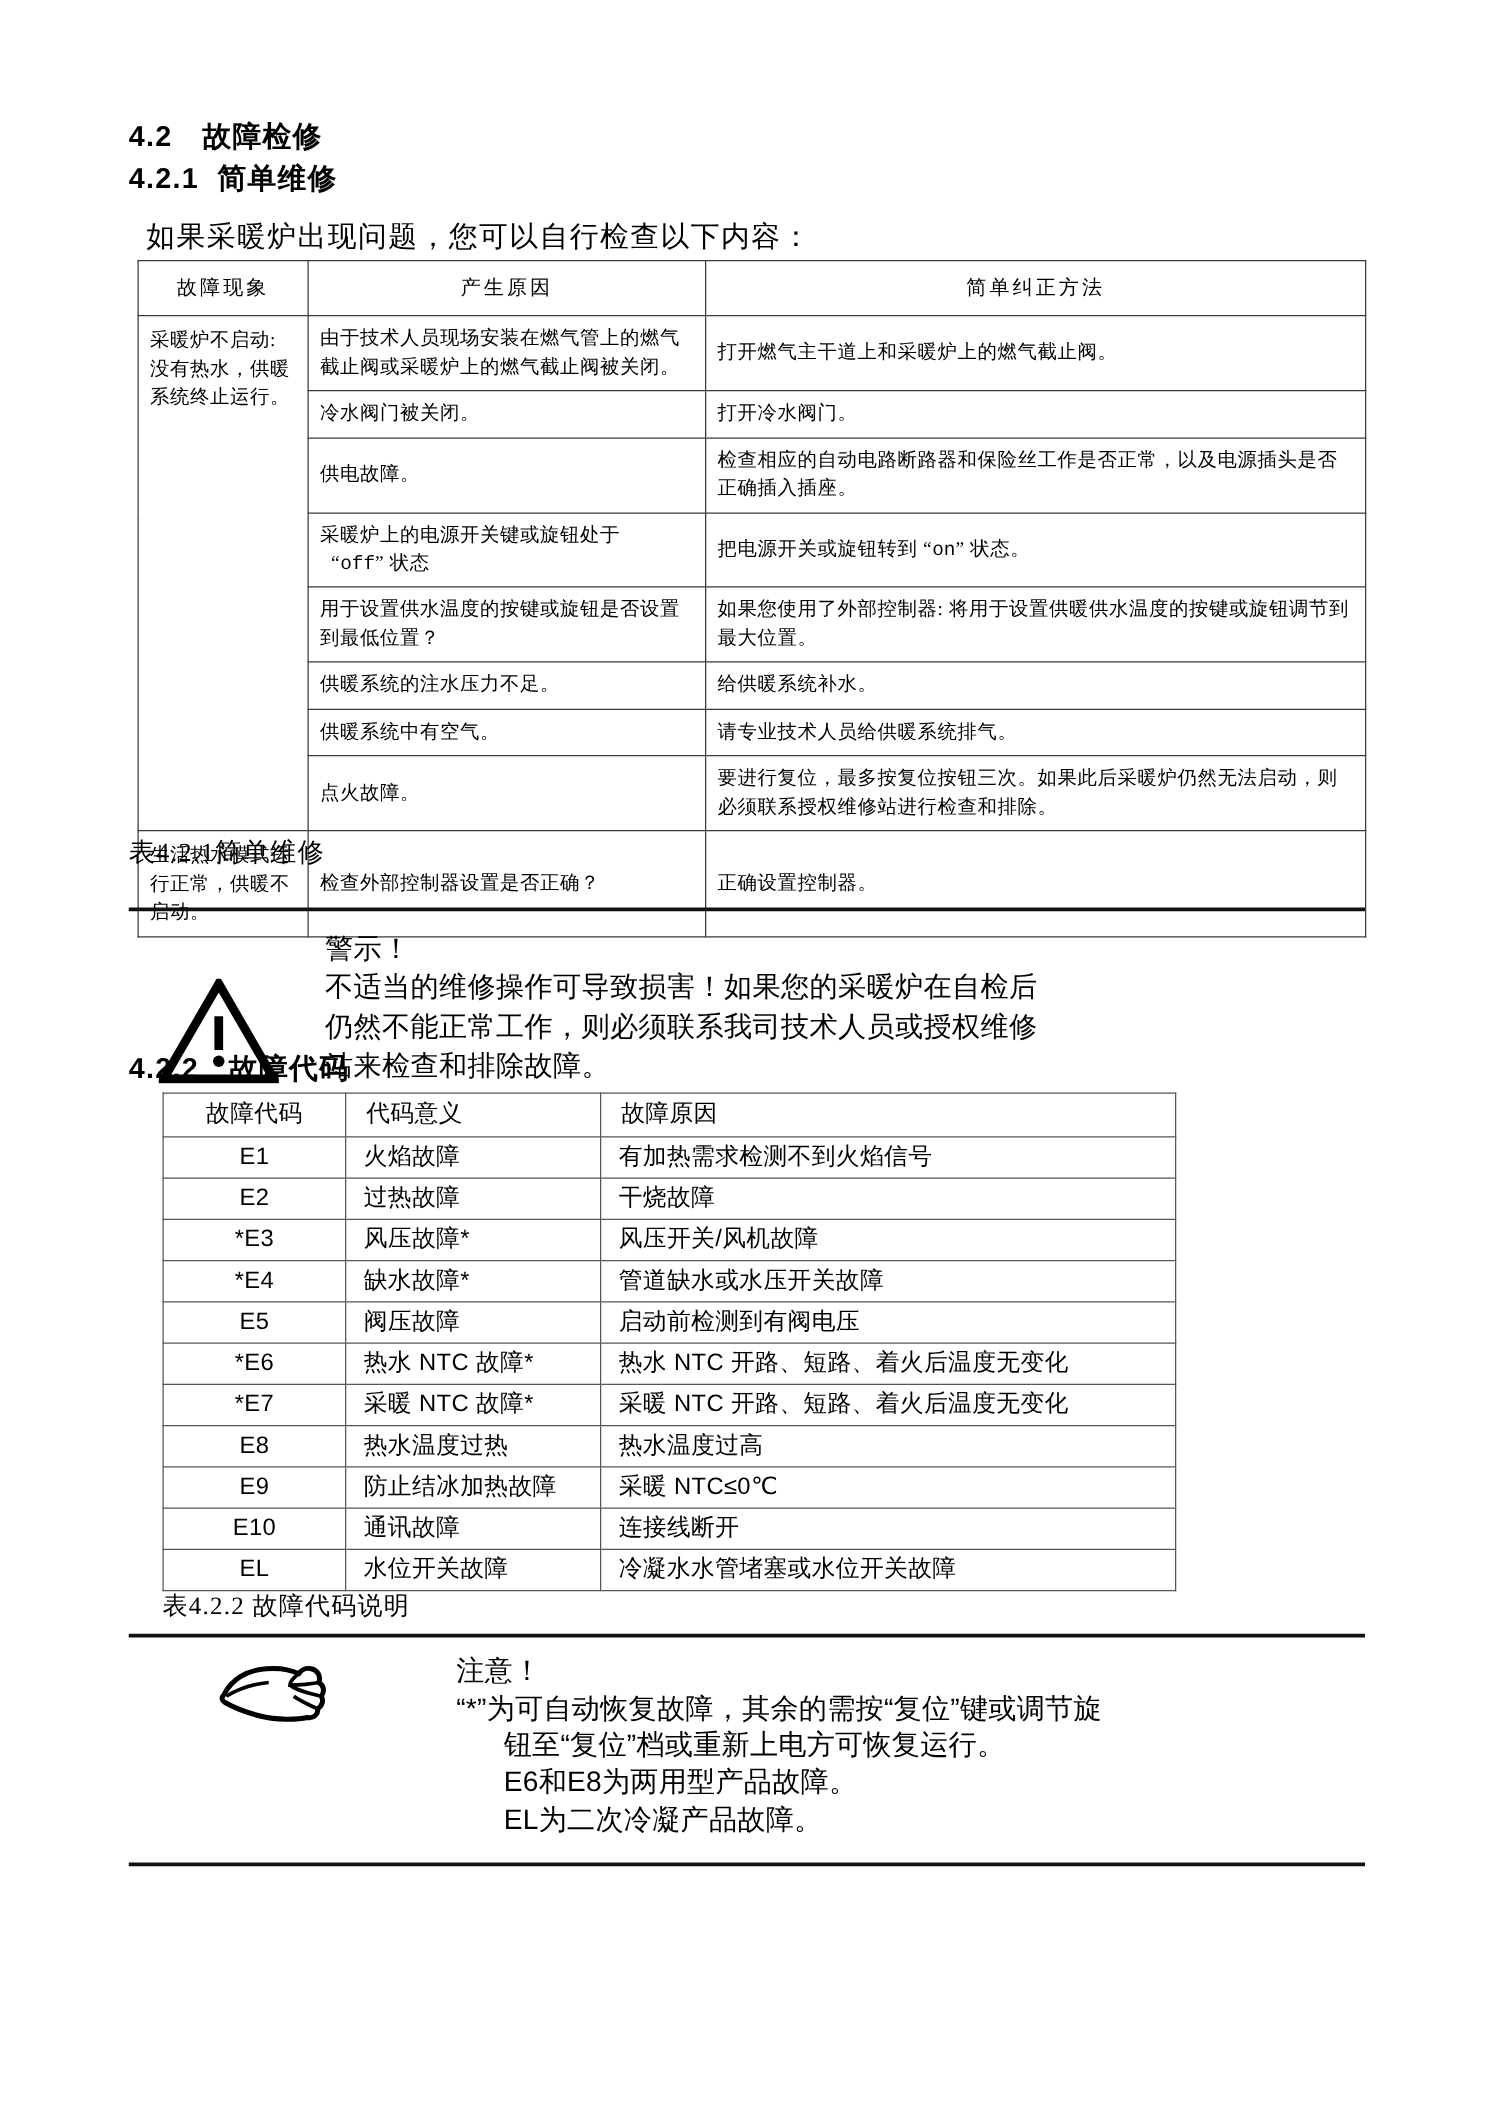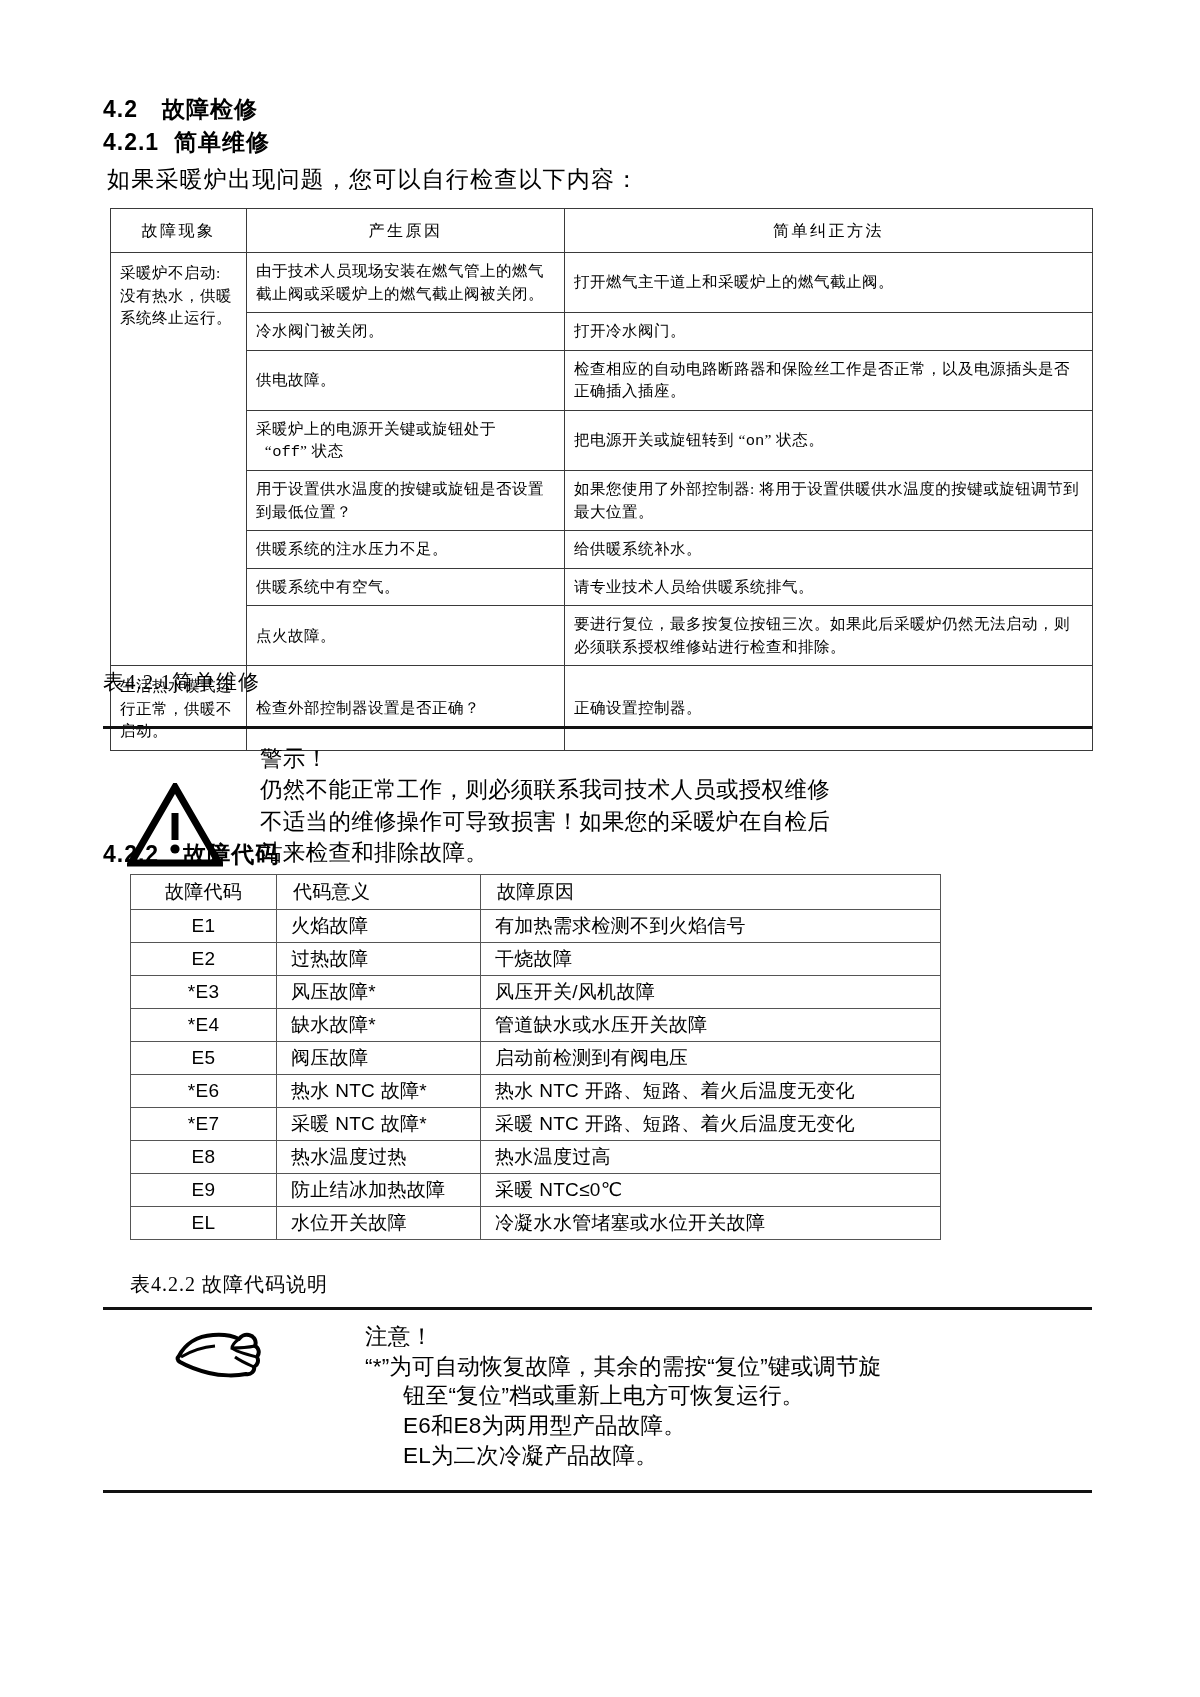--- a/index.html
+++ b/index.html
@@ -32,21 +32,21 @@
     margin: 0;
     padding: 0;
     line-height: 1.42;
     white-space: pre;
   }
   .intro {
     font-family: "Liberation Serif", "DejaVu Serif", serif;
     font-size: 23px;
     letter-spacing: 1.2px;
     line-height: 1.5;
-    margin: 4px;
+    margin: 14px;
     padding: 0;
   }
 
   #heading-42   { position: absolute; left: 103px; top: 93px; }
   #heading-421  { position: absolute; left: 103px; top: 126px; }
   #intro-line   { position: absolute; left: 103px; top: 159px; }
 
   
   .tbl {
     border-collapse: collapse;
@@ -265,22 +265,22 @@
   <div id="warning-block">
     <div id="warning-icon">
       <svg width="96" height="84" viewBox="0 0 96 84" aria-hidden="true">
         <path d="M48 4 L92 80 L4 80 Z" fill="none" stroke="#000" stroke-width="7" stroke-linejoin="miter"></path>
         <rect x="44.5" y="30" width="7" height="27" fill="#000"></rect>
         <circle cx="48" cy="66" r="4.6" fill="#000"></circle>
       </svg>
     </div>
     <div>
       <p class="warn-text">警示！</p>
+      <p class="warn-text">不适当的维修操作可导致损害！如果您的采暖炉在自检后</p>
       <p class="warn-text">仍然不能正常工作，则必须联系我司技术人员或授权维修</p>
-      <p class="warn-text">不适当的维修操作可导致损害！如果您的采暖炉在自检后</p>
       <p class="warn-text">站来检查和排除故障。</p>
     </div>
   </div>
 
   <h3 class="sec-h" id="heading-422">4.2.2 故障代码</h3>
 
   <table id="table-fault-codes">
     <colgroup>
         <col class="c-code">
         <col class="c-mean">
@@ -331,20 +331,25 @@
       </tr>
       <tr>
         <td class="c-code">E8</td>
         <td class="c-mean">热水温度过热</td>
         <td class="c-cause">热水温度过高</td>
       </tr>
       <tr>
         <td class="c-code">E9</td>
         <td class="c-mean">防止结冰加热故障</td>
         <td class="c-cause">采暖 NTC≤0℃</td>
+      </tr>
+      <tr>
+        <td class="c-code">E10</td>
+        <td class="c-mean">通讯故障</td>
+        <td class="c-cause">连接线断开</td>
       </tr>
       <tr>
         <td class="c-code">EL</td>
         <td class="c-mean">水位开关故障</td>
         <td class="c-cause">冷凝水水管堵塞或水位开关故障</td>
       </tr>
     </tbody>
   </table>
 
   <p class="caption" id="caption-table-422">表4.2.2  故障代码说明</p>

